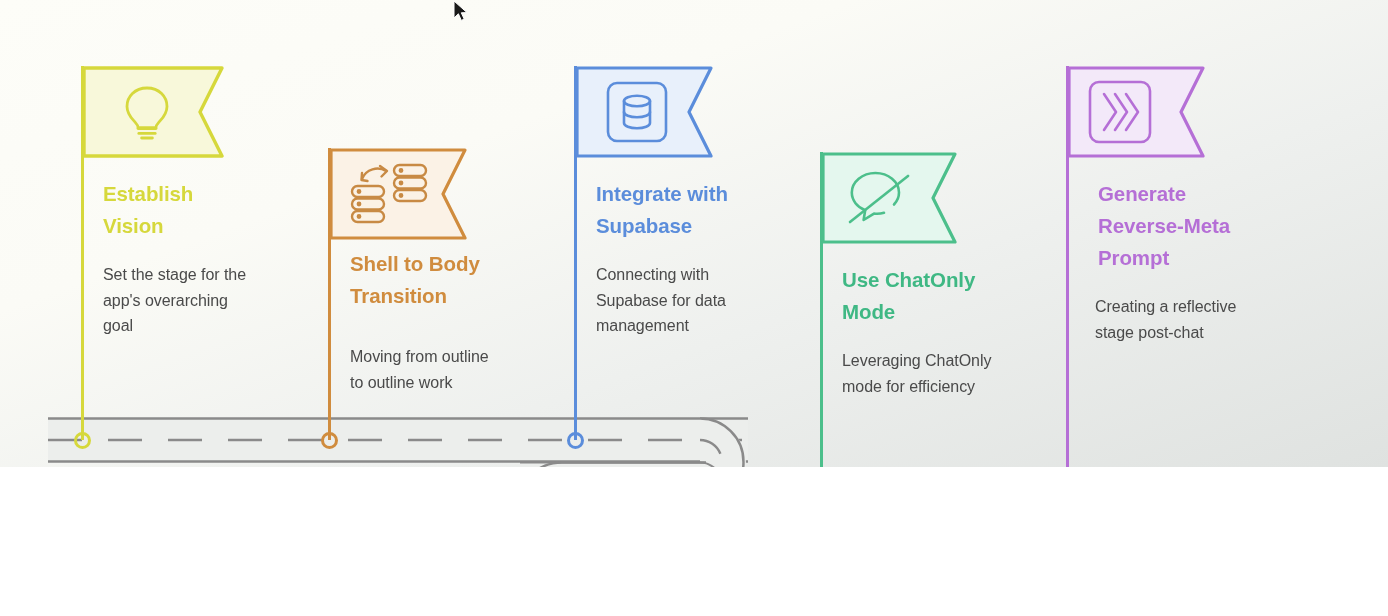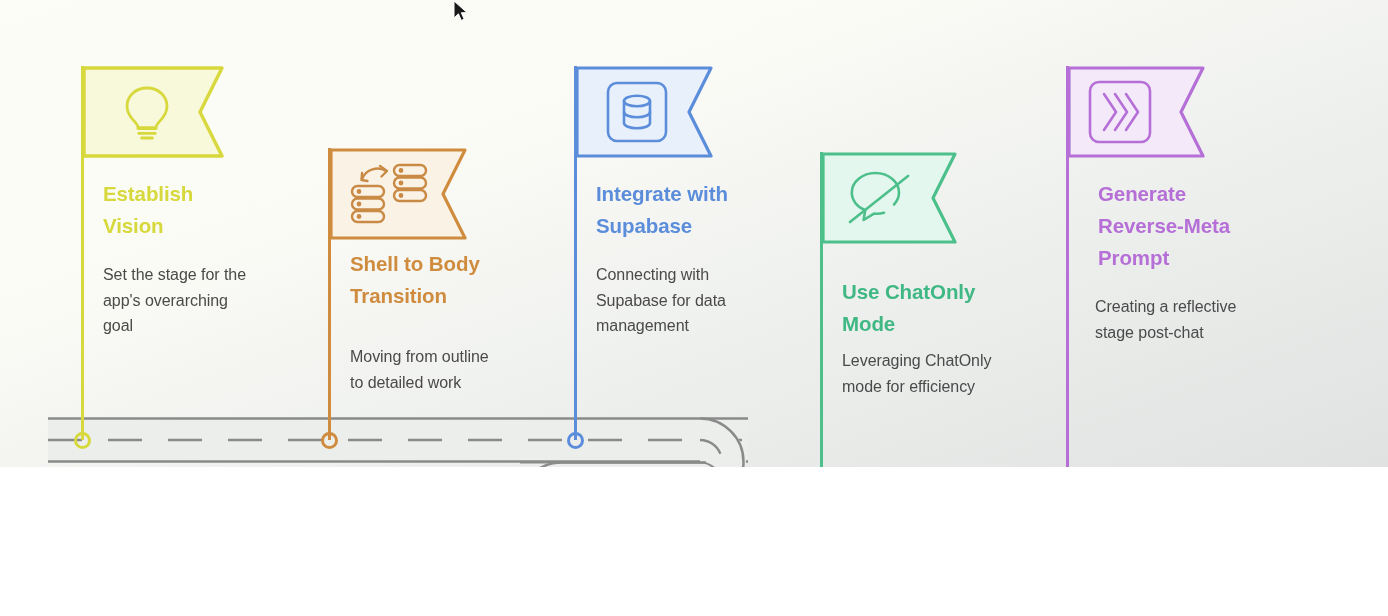--- a/index.html
+++ b/index.html
@@ -194,21 +194,21 @@
         <path d="M34 4 L41 9 L35.5 14.5"></path>
         <path d="M16 11 L15.5 18 L21.5 19"></path>
       </svg>
     </div>
     <div class="m-title" style="left:22px; top:100px; color:#d08c3e; width:200px;">
       <span>Shell to Body</span><br>
       <span>Transition</span>
     </div>
     <div class="m-desc" style="left:22px; top:196px; width:205px;">
       <span>Moving from outline</span><br>
-      <span>to detailed work</span>
+      <span>to outline work</span>
     </div>
     <div class="dot" style="left:-7px; top:284px; width:17px; height:17px; border:3px solid #d08c3e;"></div>
   </div>
 
   <div class="milestone" style="left:574px; top:66px;">
     <div class="pole" style="background:#5b8ddb; height:374px;"></div>
     <div class="banner">
       <svg width="138" height="92" viewBox="0 0 138 92">
         <path d="M2 2 H136 L114 46 L136 90 H2 Z" fill="#e8f0fb" stroke="#5b8ddb" stroke-width="3.2" stroke-linejoin="round"></path>
       </svg>
@@ -239,21 +239,21 @@
       <svg width="136" height="92" viewBox="0 0 136 92">
         <path d="M2 2 H134 L112 46 L134 90 H2 Z" fill="#e4f7ee" stroke="#4cbf8b" stroke-width="3.2" stroke-linejoin="round"></path>
       </svg>
     </div>
     <div class="flag-icon" style="left:28px; top:18px;">
       <svg width="68" height="60" viewBox="0 0 68 60" fill="none" stroke="#4cbf8b" stroke-width="2.6" stroke-linecap="round" stroke-linejoin="round">
         <path d="M46 34.5 C49.4 31 51 27 51 22.6 C51 11.8 40.4 3 27.4 3 C14.4 3 3.8 11.8 3.8 22.6 C3.8 30.4 9.2 37.1 17.2 40.3 L15.6 50 L26 43.6 C29.4 44 33.2 43.6 36 42.8"></path>
         <path d="M2 52 L60 6"></path>
       </svg>
     </div>
-    <div class="m-title" style="left:22px; top:112px; color:#3fb884; width:200px;margin-top:12px;">
+    <div class="m-title" style="left:22px; top:112px; color:#3fb884; width:200px;">
       <span>Use ChatOnly</span><br>
       <span>Mode</span>
     </div>
     <div class="m-desc" style="left:22px; top:196px; width:205px;">
       <span>Leveraging ChatOnly</span><br>
       <span>mode for efficiency</span>
     </div>
     <div class="dot" style="left:-7px; top:387px; width:17px; height:17px; border:3px solid #4cbf8b;"></div>
   </div>
 

